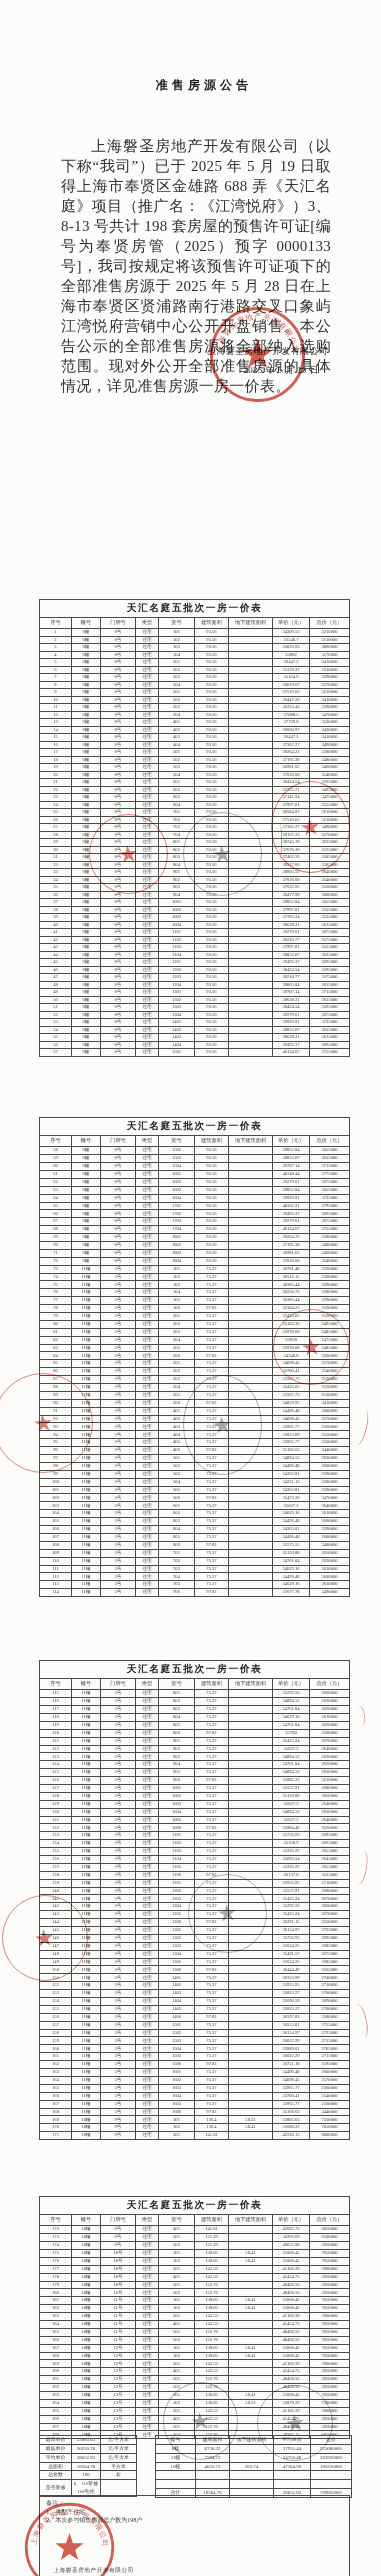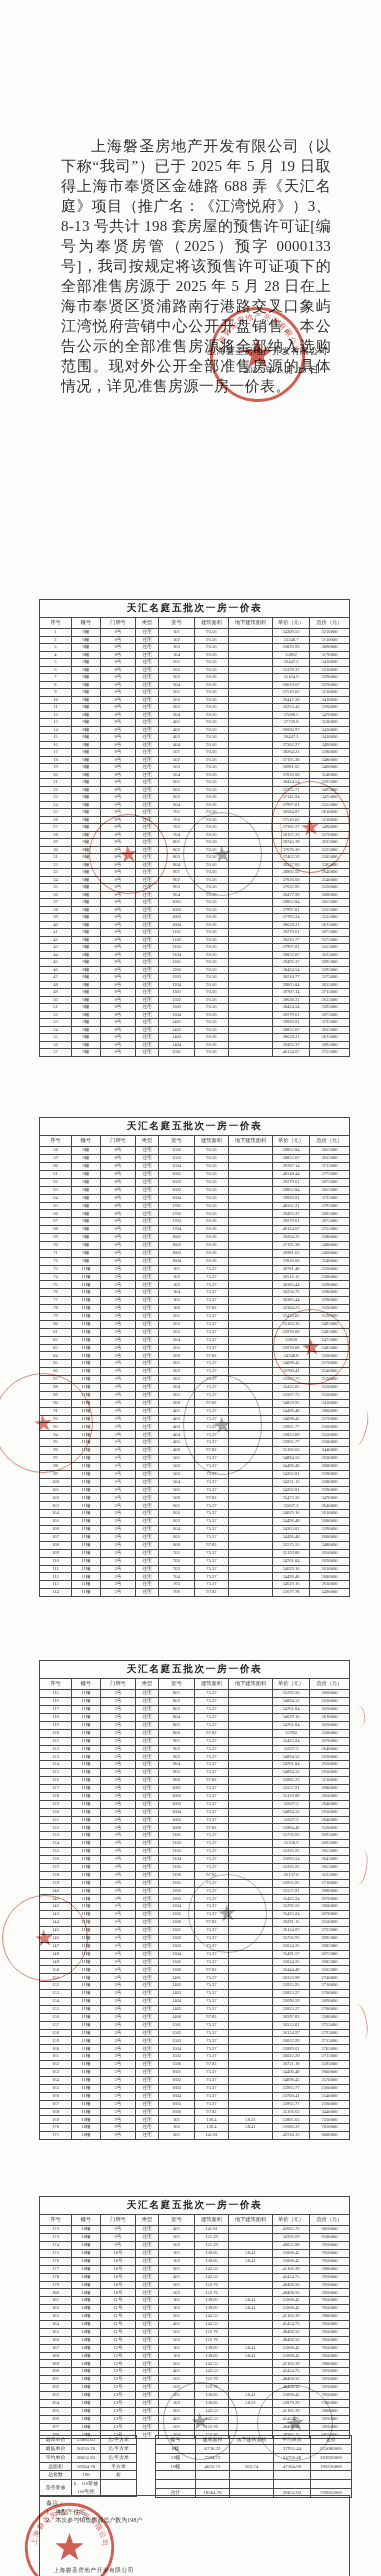--- a/index.html
+++ b/index.html
@@ -54,20 +54,21 @@
         <circle cx="100" cy="100" r="93" fill="none" stroke="currentColor" stroke-width="6"></circle>
         <polygon fill="currentColor" points="100,69 107.5,90.6 130.4,91.1 112.2,105 118.8,126.9 100,113.8 81.2,126.9 87.8,105 69.6,91.1 92.5,90.6"></polygon>
         <path id="arcpath" d="M 100,100 m -72,0 a 72,72 0 1,1 144,0" fill="none"></path>
         <text font-size="15" letter-spacing="2" fill="currentColor">
           <textPath href="#arcpath" startOffset="2%">上海磐圣房地产开发有限公司</textPath>
         </text>
       </g>
     </defs>
   </svg>
 
+  <div class="doc-title">准售房源公告</div>
   <p class="para">上海磐圣房地产开发有限公司（以下称“我司”）已于 2025 年 5 月 19 日取得上海市奉贤区金雄路 688 弄《天汇名庭》项目（推广名：《江湾悦府》）3、8-13 号共计 198 套房屋的预售许可证[编号为奉贤房管（2025）预字 0000133 号]，我司按规定将该预售许可证项下的全部准售房源于 2025 年 5 月 28 日在上海市奉贤区贤浦路南行港路交叉口象屿江湾悦府营销中心公开开盘销售。本公告公示的全部准售房源将全部纳入选购范围。现对外公开全部准售房源的具体情况，详见准售房源一房一价表。</p>
   <div class="sig">上海磐圣房地产开发有限公司</div>
   <div class="date">2025 年 5 月 19 日</div>
 
   <svg class="seal" viewBox="0 0 200 200" style="left:208px;top:305px;width:99px;height:99px">
       <use href="#sealsym"></use>
     </svg>
 
   <table class="price-table rows-a" style="top:599px">
     <colgroup>

